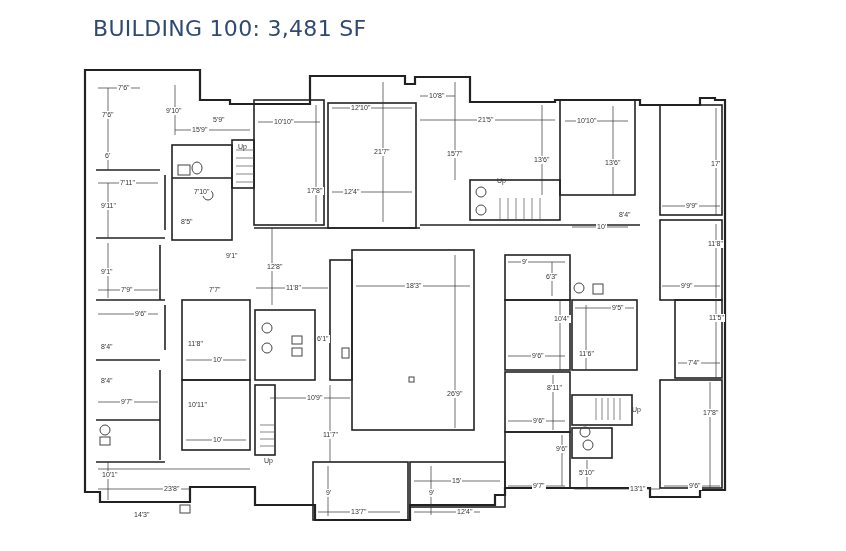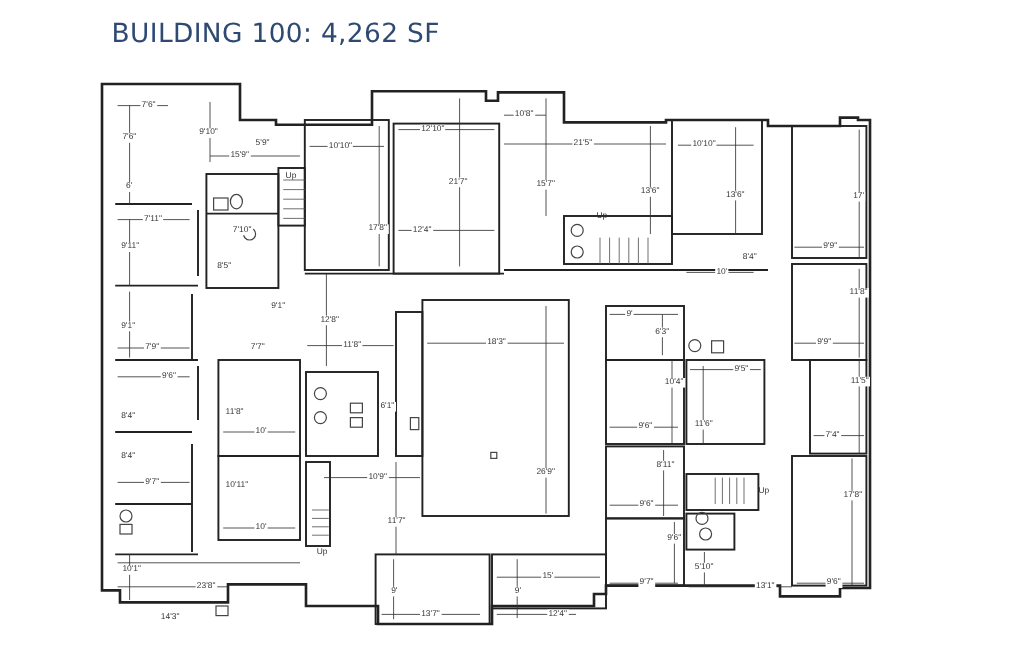--- a/index.html
+++ b/index.html
@@ -5,21 +5,21 @@
   html, body { margin: 0; padding: 0; background: #ffffff; }
   body { width: 846px; height: 551px; position: relative; overflow: hidden; font-family: "DejaVu Sans", sans-serif; }
   .title { position: absolute; left: 93px; top: 16px; font-family: "DejaVu Sans", sans-serif; font-size: 22px; color: #2f4a72; letter-spacing: 0.3px; font-weight: normal; }
   svg.plan { position: absolute; left: 0; top: 0; }
   .lbl { position: absolute; font-family: "Liberation Sans", sans-serif; font-size: 7px; color: #333; background: #fff; padding: 0 1px; line-height: 8px; white-space: nowrap; }
   .up { position: absolute; font-family: "Liberation Sans", sans-serif; font-size: 7px; color: #333; line-height: 8px; }
 </style>
 </head>
 <body>
 
-<div class="title">BUILDING 100: 4,262 SF</div>
+<div class="title">BUILDING 100: 3,481 SF</div>
 
 <svg class="plan" width="846" height="551" viewBox="0 0 846 551" xmlns="http://www.w3.org/2000/svg">
   <g fill="none" stroke="#222" stroke-width="2.2">
 
     <path d="M96 70 L200 70 L200 100 L230 100 L230 104 L310 104 L310 76 L405 76 L405 84 L415 84 L415 77 L470 77 L470 102 L555 102 L555 100 L640 100 L640 105 L700 105 L700 98 L715 98 L715 100 L725 100 L725 490 L700 490 L700 497 L650 497 L650 488 L505 488 L505 495 L495 495 L495 505 L410 505 L410 520 L315 520 L315 505 L255 505 L255 487 L190 487 L190 502 L100 502 L100 492 L85 492 L85 70 Z"></path>
   </g>
   <g fill="none" stroke="#222" stroke-width="1.6">
 
     <line x1="96" y1="170" x2="160" y2="170"></line>
     <line x1="96" y1="238" x2="165" y2="238"></line>

